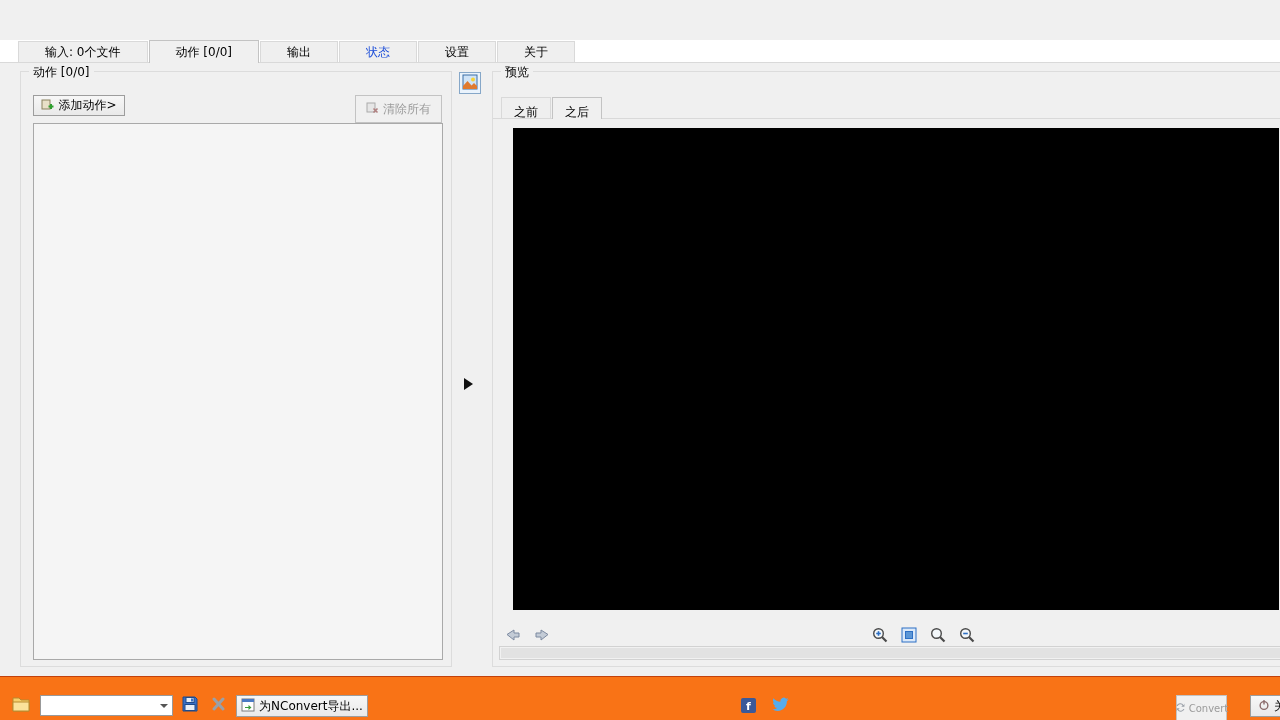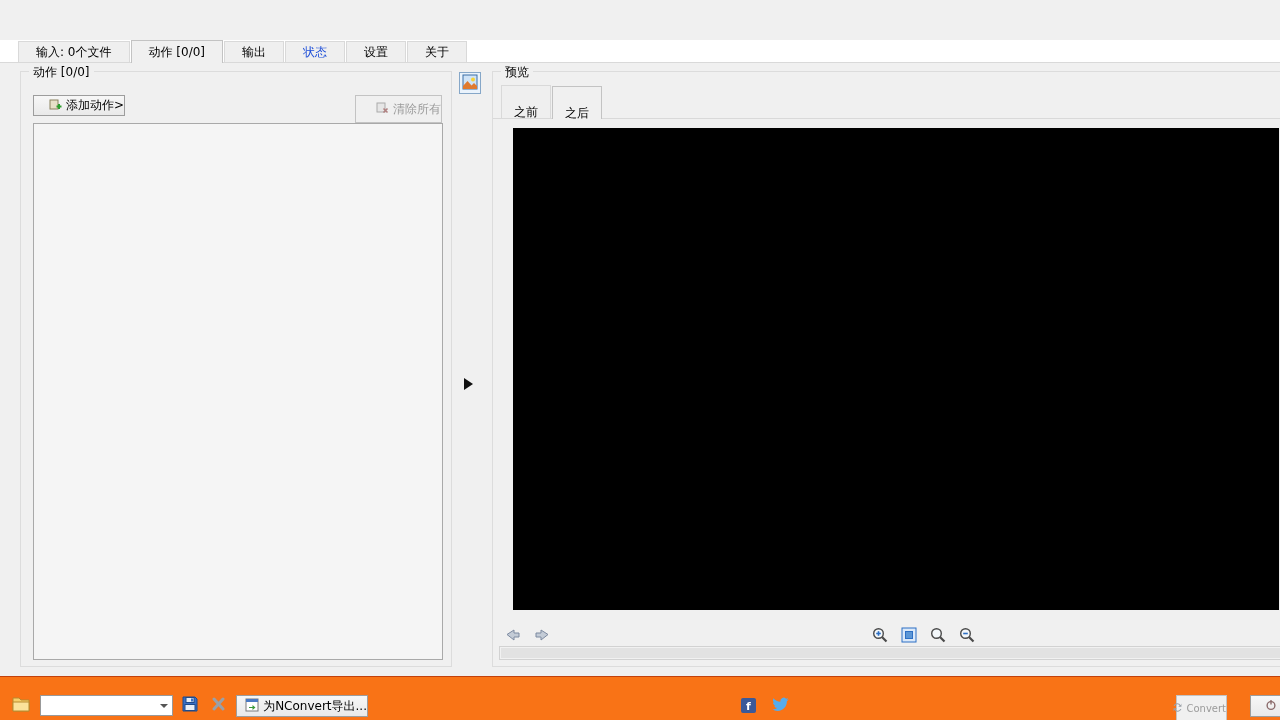--- a/index.html
+++ b/index.html
@@ -13,48 +13,48 @@
   .title-text{left:32px;top:7px;font-size:12px;white-space:nowrap}
   .winbtn{top:0;width:46px;height:28px;display:flex;align-items:center;justify-content:center}
   .btn-min{left:1190px}
   .btn-max{left:1238px}
   .glyph-min{width:11px;height:1px;background:#000}
   .glyph-max{width:10px;height:10px;border:1px solid #000;box-sizing:border-box}
 
   
   .tabstrip{left:0;top:40px;width:1280px;height:22px;background:#ffffff;display:flex;align-items:flex-end;padding-left:18px;box-sizing:border-box}
   .tabline{left:0;top:62px;width:1280px;height:1px;background:#d9d9d9;z-index:2}
-  .tab{box-sizing:border-box;height:21px;line-height:20px;padding:0 17px;background:#efefef;border:1px solid #d9d9d9;border-bottom:none;margin-right:1px;white-space:nowrap;z-index:1}
+  .tab{box-sizing:border-box;height:21px;line-height:20px;padding:0 26px;background:#efefef;border:1px solid #d9d9d9;border-bottom:none;margin-right:1px;white-space:nowrap;z-index:1}
   .tab.active{height:23px;line-height:22px;background:#f0f0f0;border-color:#c3c3c3;margin-bottom:-1px;z-index:3;position:relative}
   .tab.disabled{color:#1d4ed8}
 
   
   .groupbox{border:1px solid #dcdcdc;background:#f0f0f0;box-sizing:border-box}
   .grouplabel{position:absolute;top:-8px;left:8px;background:#f0f0f0;padding:0 4px;font-size:12px;white-space:nowrap}
 
   
-  .btn{display:flex;align-items:center;justify-content:flex-end;gap:4px;background:linear-gradient(#f7f7f7,#e9e9e9);border:1px solid #9d9d9d;font-size:12px;box-sizing:border-box;white-space:nowrap;cursor:default}
+  .btn{display:flex;align-items:center;justify-content:center;gap:4px;background:linear-gradient(#f7f7f7,#e9e9e9);border:1px solid #9d9d9d;font-size:12px;box-sizing:border-box;white-space:nowrap;cursor:default}
   .btn.disabled{background:#f0f0f0;border-color:#c3c3c3;color:#9b9b9b}
   .icon-btn{display:flex;align-items:center;justify-content:center;cursor:default}
 
   
   .actions-group{left:20px;top:71px;width:432px;height:596px}
   .add-btn{position:absolute;left:12px;top:23px;width:92px;height:21px}
   .clear-btn{position:absolute;right:9px;top:23px;width:87px;height:28px}
   .actions-list{position:absolute;left:12px;top:51px;width:410px;height:537px;background:#f5f5f5;border:1px solid #a9a9a9;box-sizing:border-box}
 
   
   .pic-toggle{left:459px;top:72px;width:22px;height:22px;background:#eaf3fc;border:1px solid #86a7c8;box-sizing:border-box}
   .expand-triangle{left:464px;top:378px;width:0;height:0;border-top:6px solid transparent;border-bottom:6px solid transparent;border-left:9px solid #101010}
 
   
   .preview-group{left:492px;top:71px;width:797px;height:596px}
   .ptabs{position:absolute;left:8px;top:24px;height:22px;display:flex;align-items:flex-end;z-index:3}
   .ptabline{position:absolute;left:0;top:46px;width:100%;height:1px;background:#d9d9d9;z-index:2}
-  .ptab{box-sizing:border-box;height:21px;line-height:20px;padding:16px 12px;background:#efefef;border:1px solid #d9d9d9;border-bottom:none;margin-right:1px;z-index:1}
+  .ptab{box-sizing:border-box;height:21px;line-height:20px;padding:4px 12px;background:#efefef;border:1px solid #d9d9d9;border-bottom:none;margin-right:1px;z-index:1}
   .ptab.active{height:22px;line-height:21px;background:#f0f0f0;border-color:#c3c3c3;margin-bottom:-1px;z-index:3;position:relative}
   .preview-canvas{position:absolute;left:20px;top:56px;width:766px;height:482px;background:#000}
   .nav-arrow{position:absolute;top:555px;width:18px;height:18px}
   .zoom-ico{position:absolute;top:555px;width:18px;height:18px}
   .pscrollbar{position:absolute;left:6px;top:574px;width:784px;height:14px;background:#f1f1f1;border:1px solid #d2d2d2;box-sizing:border-box}
   .pscroll-thumb{position:absolute;left:1px;top:1px;right:1px;bottom:1px;background:#e2e2e2}
 
   
   .bottombar{left:0;top:676px;width:1280px;height:44px;background:#f97316;border-top:1px solid #c2410c;box-sizing:border-box}
   .bb-folder{left:12px;top:20px;width:18px;height:16px}

